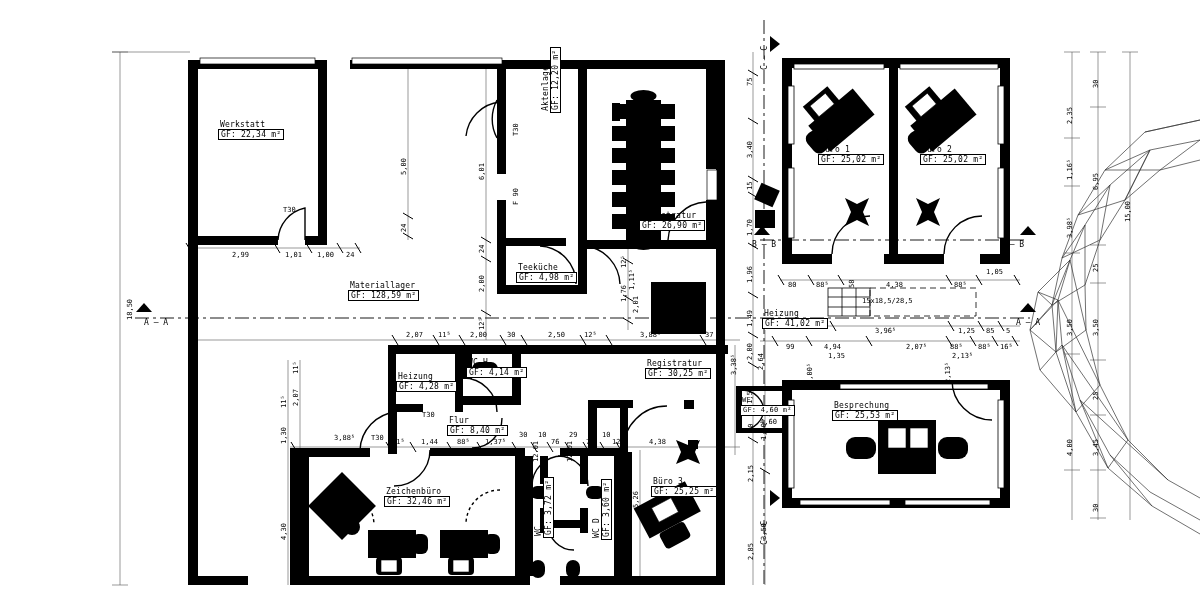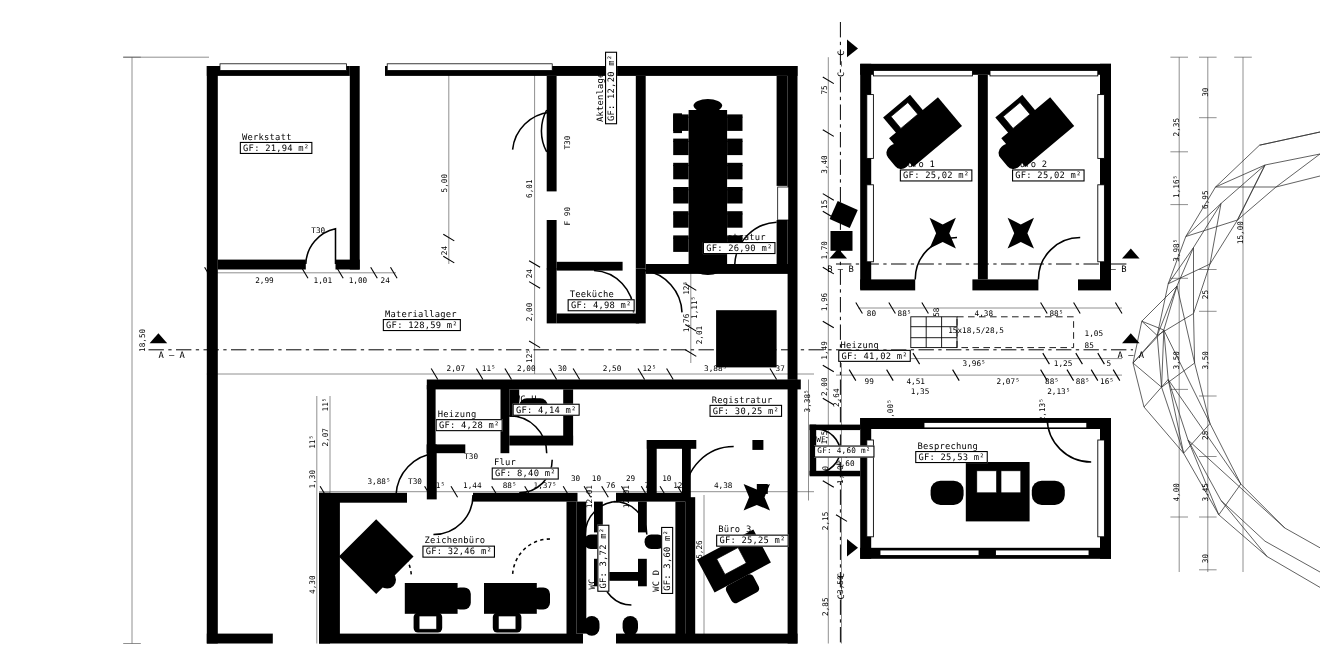--- a/index.html
+++ b/index.html
@@ -435,21 +435,21 @@
     <polygon points="754,235 770,235 762,226"></polygon>
     <polygon points="1020,235 1036,235 1028,226"></polygon>
     <polygon points="770,36 770,52 780,44"></polygon>
     <polygon points="770,490 770,506 780,498"></polygon>
   </g>
 </svg>
 
 <div>
   <div class="roomlbl" style="left:218px;top:120px">
     <span class="nm">Werkstatt</span>
-    <span class="gf">GF: 21,94 m²</span>
+    <span class="gf">GF: 22,34 m²</span>
   </div>
   <div class="roomlbl" style="left:348px;top:281px">
     <span class="nm">Materiallager</span>
     <span class="gf">GF: 128,59 m²</span>
   </div>
   <div class="roomlbl" style="left:541px;top:113px;transform-origin:0 0;transform:rotate(-90deg)">
     <span class="nm">Aktenlager</span>
     <span class="gf">GF: 12,20 m²</span>
   </div>
   <div class="roomlbl" style="left:639px;top:211px">
@@ -596,27 +596,27 @@
   <div class="dim v" style="left:747px;top:482px">2,15</div>
   <div class="dim v" style="left:760px;top:440px">1,50</div>
   <div class="dim v" style="left:747px;top:560px">2,85</div>
   <div class="dim v" style="left:760px;top:540px">3,50</div>
 
   <div class="dim" style="left:788px;top:281px">80</div>
   <div class="dim" style="left:816px;top:281px">88⁵</div>
   <div class="dim v" style="left:848px;top:288px">58</div>
   <div class="dim" style="left:886px;top:281px">4,38</div>
   <div class="dim" style="left:954px;top:281px">88⁵</div>
-  <div class="dim" style="left:986px;top:299px">1,05</div>
+  <div class="dim" style="left:986px;top:268px">1,05</div>
   <div class="dim" style="left:875px;top:327px">3,96⁵</div>
   <div class="dim" style="left:958px;top:327px">1,25</div>
-  <div class="dim" style="left:986px;top:310px">85</div>
+  <div class="dim" style="left:986px;top:327px">85</div>
   <div class="dim" style="left:1006px;top:327px">5</div>
   <div class="dim" style="left:786px;top:343px">99</div>
-  <div class="dim" style="left:824px;top:343px">4,51</div>
+  <div class="dim" style="left:824px;top:343px">4,94</div>
   <div class="dim" style="left:828px;top:352px">1,35</div>
   <div class="dim" style="left:906px;top:343px">2,07⁵</div>
   <div class="dim" style="left:950px;top:343px">88⁵</div>
   <div class="dim" style="left:952px;top:352px">2,13⁵</div>
   <div class="dim" style="left:978px;top:343px">88⁵</div>
   <div class="dim" style="left:1000px;top:343px">16⁵</div>
   <div class="dim v" style="left:806px;top:384px">2,00⁵</div>
   <div class="dim" style="left:760px;top:418px">4,60</div>
   <div class="dim v" style="left:944px;top:383px">2,13⁵</div>
 

